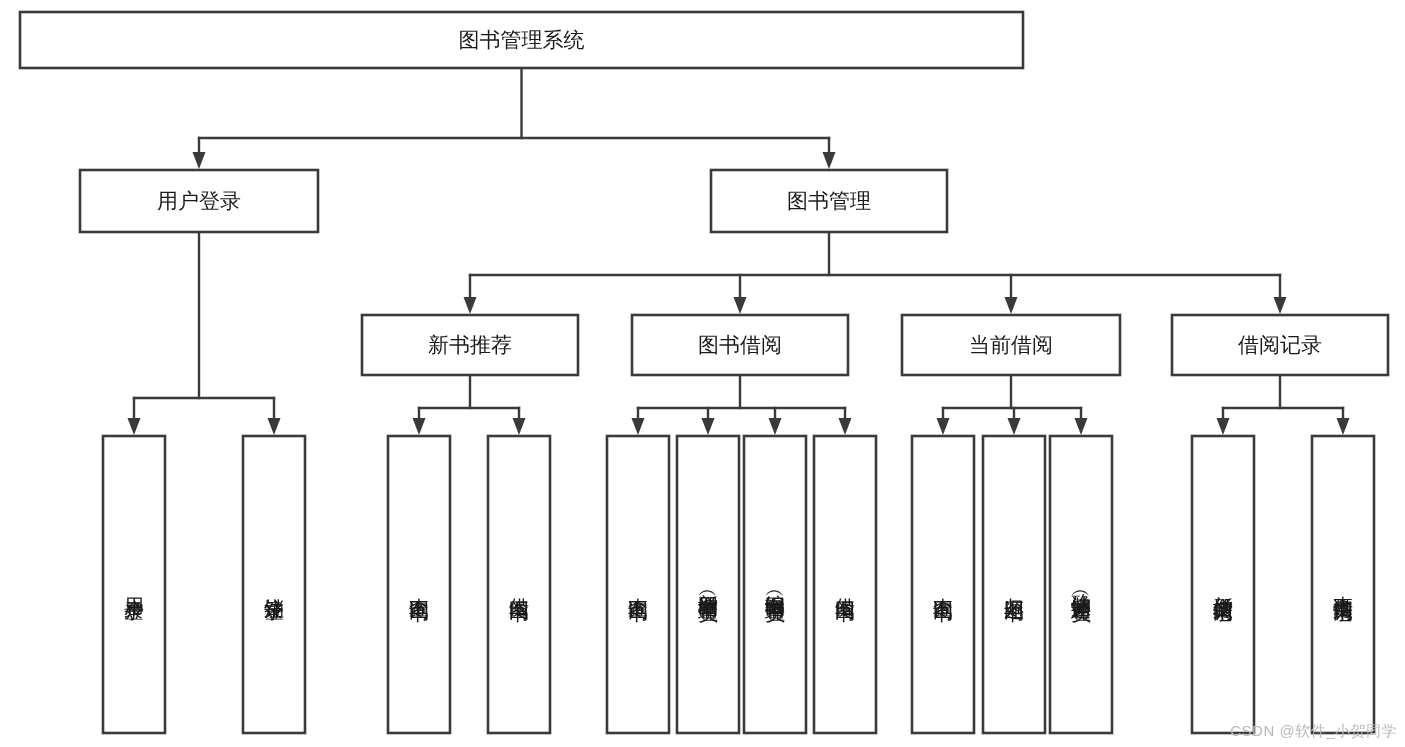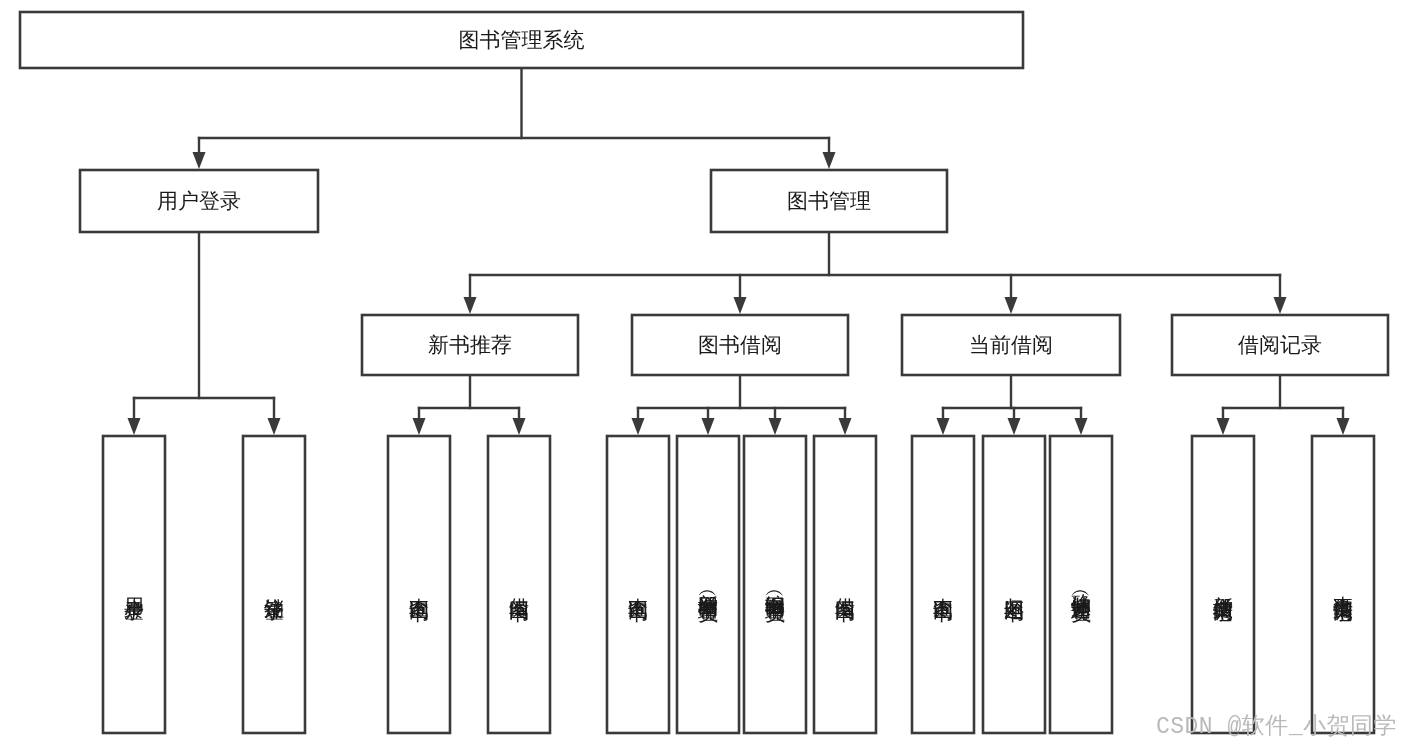--- a/index.html
+++ b/index.html
@@ -61,22 +61,22 @@
     letter-spacing: 1.5px;
     white-space: nowrap;
     text-align: center;
     transform: translateX(-50%);
     pointer-events: none;
   }
   .watermark {
     position: absolute;
     right: 8px;
     bottom: 6px;
-    font-family: Liberation Mono, monospace;
-    font-size: 23px;
+    font-family: Liberation Sans, sans-serif;
+    font-size: 15px;
     color: #b9b9b9;
     white-space: nowrap;
     letter-spacing: 0.5px;
     margin-left: 26px;
   }
 </style>
 </head>
 <body>
 
 <div id="diagram-root">

